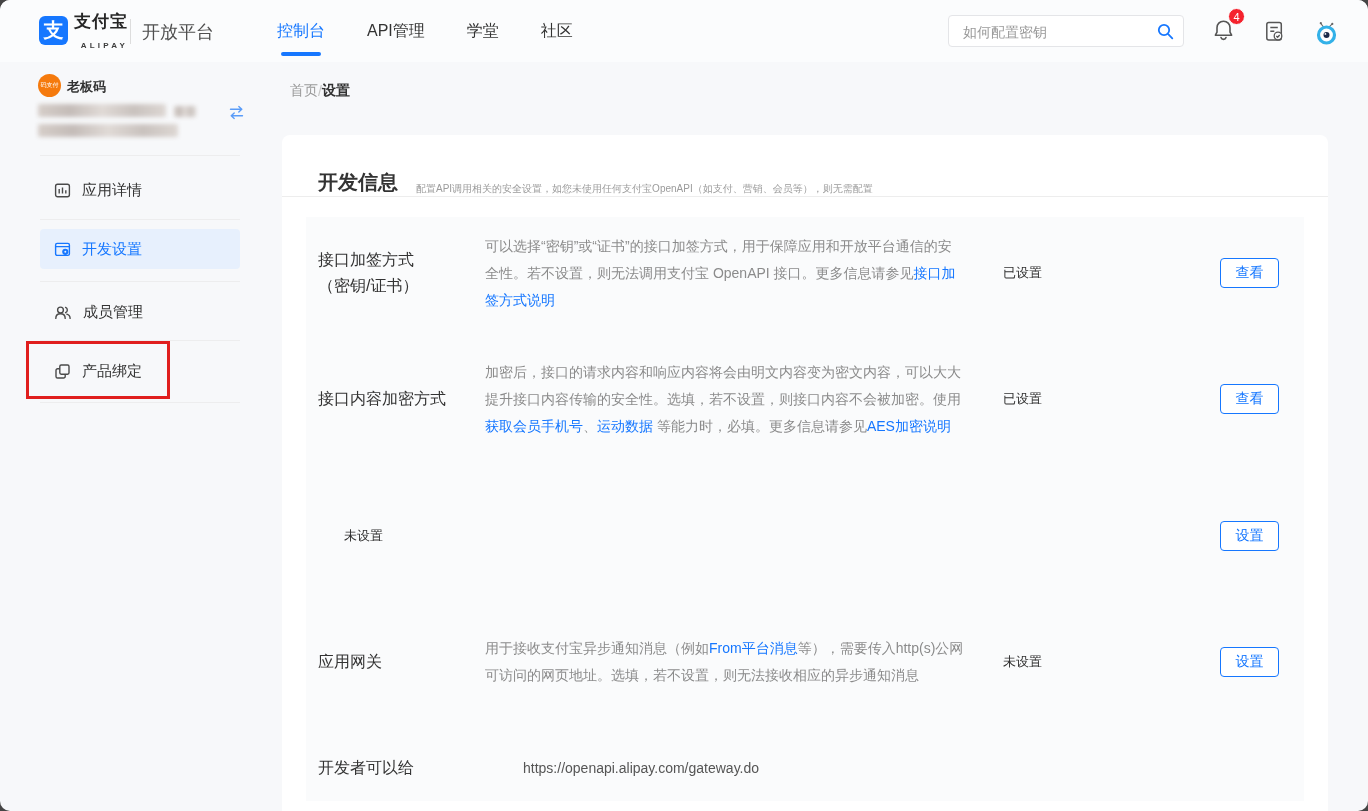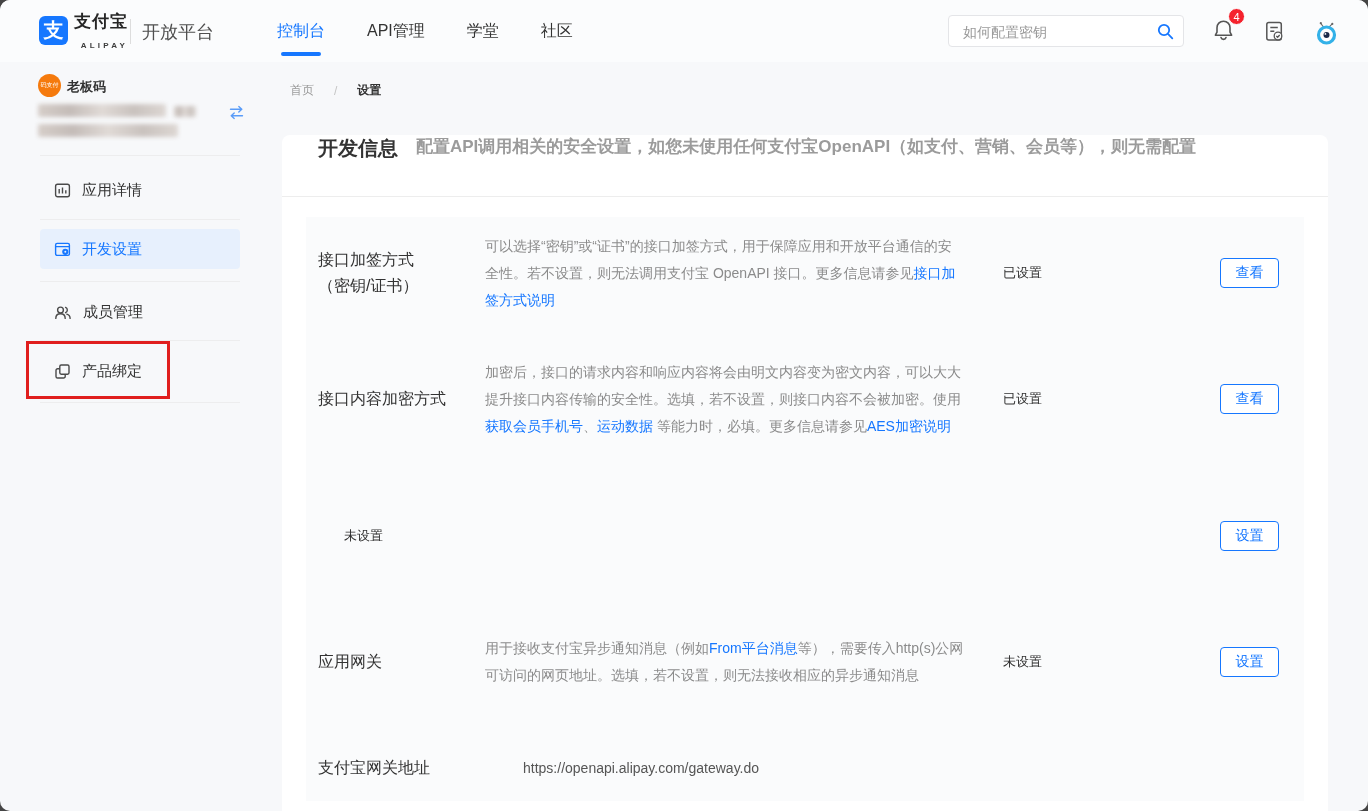--- a/index.html
+++ b/index.html
@@ -33,29 +33,29 @@
   .app-name{position:absolute;left:67px;top:78px;font-size:13px;font-weight:600;color:#333;}
   .blur-block{position:absolute;height:13px;border-radius:2px;filter:blur(2px);
               background:linear-gradient(90deg,#d6cec9,#c4bcb8 25%,#e0dad6 50%,#c9c2be 75%,#ddd7d3);}
   .swap-wrap{position:absolute;left:228px;top:105px;cursor:pointer;}
   .side-divider{position:absolute;left:40px;width:200px;height:1px;background:#ededee;}
   .side-item{position:absolute;left:40px;width:200px;height:44px;display:flex;align-items:center;gap:11px;
              padding-left:14px;box-sizing:border-box;font-size:15px;color:#333;border-radius:4px;cursor:pointer;}
   .side-item.active{background:#e7f0fd;color:#1677ff;height:40px;}
   .annotation{position:absolute;left:26px;top:341px;width:144px;height:58px;border:3px solid #e01e1e;box-sizing:border-box;pointer-events:none;}
   
-  .breadcrumb{position:absolute;left:290px;top:82px;display:flex;gap:20px;font-size:12px;align-items:center;}
+  .breadcrumb{position:absolute;left:290px;top:82px;display:flex;gap:0;font-size:14px;align-items:center;}
   .bc-home{color:#999;cursor:pointer;text-decoration:none;}
   .bc-sep{color:#c5c5c5;}
   .bc-cur{color:#333;font-weight:600;}
   
   .card{position:absolute;left:282px;top:135px;width:1046px;height:676px;background:#fff;border-radius:8px 8px 0 0;}
-  .card-head{height:62px;display:flex;align-items:flex-start;padding-left:36px;border-bottom:1px solid #ededed;box-sizing:border-box;}
+  .card-head{height:62px;display:flex;align-items:flex-end;padding-left:36px;border-bottom:1px solid #ededed;box-sizing:border-box;}
   .card-title{font-size:20px;font-weight:600;color:#333;}
-  .card-desc{font-size:17px;color:#9b9b9b;margin-left:18px;font-weight:bold;}
+  .card-desc{font-size:10px;color:#9b9b9b;margin-left:18px;}
   .panel{position:absolute;left:24px;top:82px;width:998px;bottom:10px;background:#fafbfc;overflow:hidden;}
   .srow{display:flex;align-items:center;}
   .slabel{width:179px;padding-left:12px;box-sizing:border-box;font-size:16px;color:#333;line-height:26px;flex:none;}
   .sdesc{width:480px;flex:none;font-size:14px;color:#8b8b8b;line-height:27px;}
   .dlink{color:#1677ff;text-decoration:none;cursor:pointer;}
   .sstatus{margin-left:38px;width:170px;flex:none;font-size:13px;color:#2f2f2f;}
   .svalue{margin-left:38px;flex:none;font-size:14px;color:#555;}
   .sbtn{margin-left:auto;margin-right:25px;width:59px;height:30px;flex:none;background:#fff;border:1px solid #1677ff;
         border-radius:4px;color:#1677ff;font-size:14px;cursor:pointer;font-family:inherit;padding:0;}
   svg{display:block;}
@@ -225,21 +225,21 @@
           <div class="srow" style="min-height: 118px;">
             <div class="slabel">
               <div>应用网关</div>
             </div>
             <div class="sdesc"><span>用于接收支付宝异步通知消息（例如</span><a class="dlink">From平台消息</a><span>等），需要传入http(s)公网可访问的网页地址。选填，若不设置，则无法接收相应的异步通知消息</span></div>
             <div class="sstatus">未设置</div>
             <button class="sbtn">设置</button>
           </div>
           <div class="srow" style="min-height: 94px;">
             <div class="slabel">
-              <div>支付宝网关地址</div>
+              <div>开发者可以给</div>
             </div>
             <div class="svalue">https://openapi.alipay.com/gateway.do</div>
           </div>
         </div>
     </div>
 
   </div>
 </div>
 
 </body></html>

